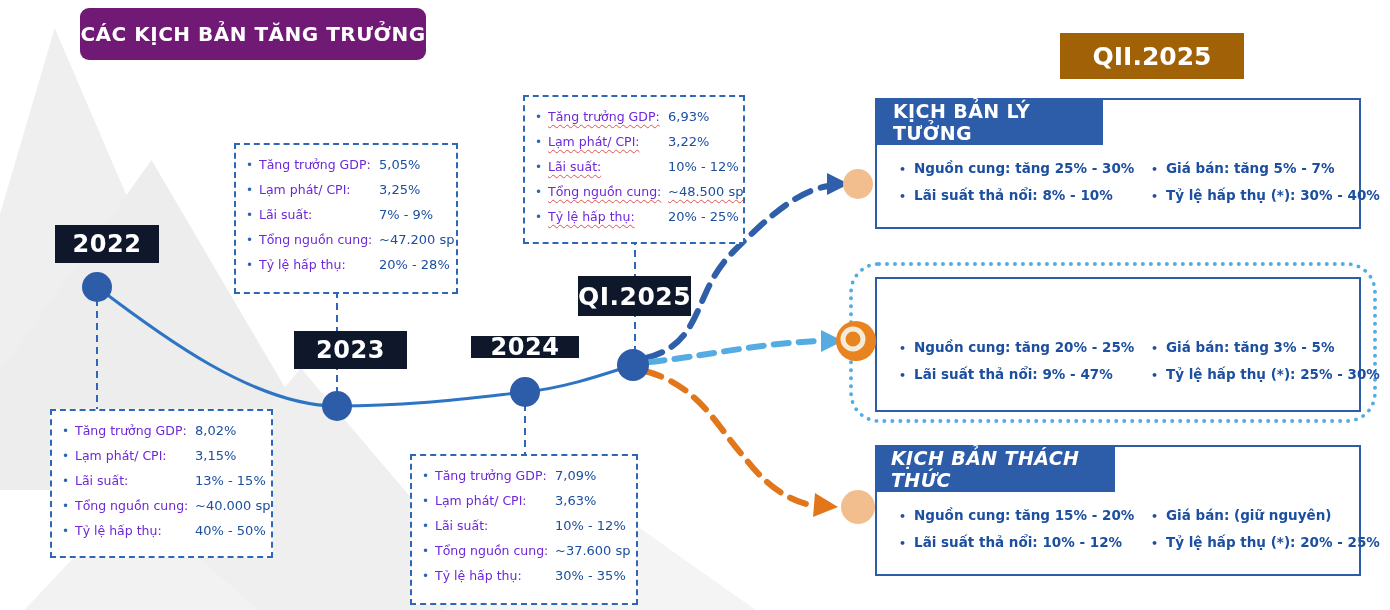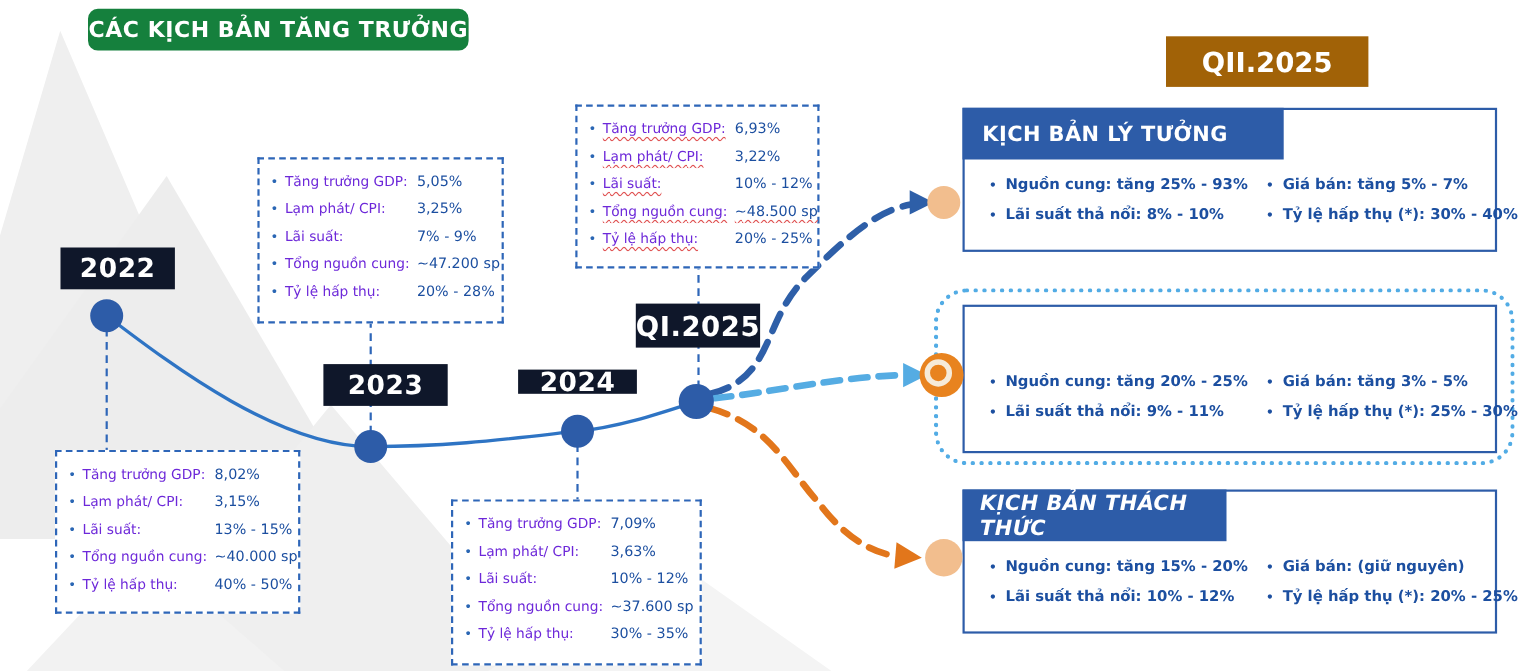--- a/index.html
+++ b/index.html
@@ -12,22 +12,22 @@
   .tri1{left:-60px;top:28px;width:225px;height:390px;background:#efefef;clip-path:polygon(51% 0,100% 66%,0 100%);}
   .tri2{left:-85px;top:160px;width:430px;height:330px;background:#ededed;clip-path:polygon(55% 0,100% 100%,0 100%);}
   .tri3{left:95px;top:368px;width:420px;height:252px;background:#efefef;clip-path:polygon(49% 0,100% 100%,0 100%);}
   .tri4{left:15px;top:498px;width:255px;height:122px;background:#f2f2f2;clip-path:polygon(45% 0,100% 100%,0 100%);}
   .tri5{left:430px;top:500px;width:340px;height:120px;background:#f4f4f4;clip-path:polygon(50% 0,100% 100%,0 100%);}
   
   .lines-svg{position:absolute;left:0;top:0;z-index:1;pointer-events:none;}
   .top-svg{position:absolute;left:0;top:0;z-index:5;pointer-events:none;}
   
   .title-badge{
-    position:absolute;z-index:3;left:80px;top:8px;width:346px;height:38px;
-    background:#15803d;border-radius:9px;color:#ffffff;font-size:20px;font-weight:bold;
+    position:absolute;z-index:3;left:80px;top:8px;width:346px;height:52px;
+    background:#701a75;border-radius:9px;color:#ffffff;font-size:20px;font-weight:bold;
     display:flex;align-items:center;justify-content:center;letter-spacing:.5px;
   }
   
   .year-badge{
     position:absolute;z-index:3;background:#0f172a;color:#ffffff;font-weight:bold;
     display:flex;align-items:center;justify-content:center;font-size:24px;letter-spacing:.5px;
   }
   .y2022{left:55px;top:225px;width:104px;height:38px;}
   .y2023{left:294px;top:331px;width:113px;height:38px;}
   .y2024{left:471px;top:336px;width:108px;height:22px;}
@@ -60,21 +60,21 @@
   }
   
   .card{position:absolute;z-index:3;background:#ffffff;border:2px solid #2D5CA8;box-sizing:border-box;}
   .card1{left:875px;top:98px;width:486px;height:131px;}
   .card2{left:875px;top:277px;width:486px;height:135px;}
   .card3{left:875px;top:445px;width:486px;height:131px;}
   .card-header{
     position:absolute;top:-2px;left:-2px;height:47px;background:#2D5CA8;color:#ffffff;
     display:flex;align-items:center;padding-left:16px;font-size:19px;font-weight:bold;letter-spacing:.4px;box-sizing:border-box;
   }
-  .h1{width:292px;padding-left:18px;} .h2{width:270px;} .h3{width:240px;font-style:italic;}
+  .h1{width:228px;padding-left:18px;} .h2{width:270px;} .h3{width:240px;font-style:italic;}
   .card-body{
     position:absolute;left:22px;top:60px;display:grid;grid-template-columns:252px auto;
     grid-auto-flow:column;grid-template-rows:27px 27px;
   }
   .b-row{display:flex;align-items:baseline;color:#1C4FA0;font-size:13.5px;font-weight:bold;white-space:nowrap;}
   .b-dot{font-size:11px;margin-right:8px;color:#1C4FA0;}
   .highlight-frame{
     position:absolute;z-index:2;left:849px;top:262px;width:528px;height:161px;box-sizing:border-box;
     border:4px dotted #52ACE5;border-radius:30px;background:transparent;
   }
@@ -230,21 +230,21 @@
       </div>
   </div>
 
   <div class="highlight-frame"></div>
 
   <div class="card card1">
     <div class="card-header h1">KỊCH BẢN LÝ TƯỞNG</div>
     <div class="card-body">
       <div class="b-row">
           <span class="b-dot">•</span>
-          <span>Nguồn cung: tăng 25% - 93%</span>
+          <span>Nguồn cung: tăng 25% - 30%</span>
         </div>
       <div class="b-row">
           <span class="b-dot">•</span>
           <span>Lãi suất thả nổi: 8% - 10%</span>
         </div>
       <div class="b-row">
           <span class="b-dot">•</span>
           <span>Giá bán: tăng 5% - 7%</span>
         </div>
       <div class="b-row">
@@ -255,21 +255,21 @@
   </div>
 
   <div class="card card2">
     <div class="card-body">
       <div class="b-row">
           <span class="b-dot">•</span>
           <span>Nguồn cung: tăng 20% - 25%</span>
         </div>
       <div class="b-row">
           <span class="b-dot">•</span>
-          <span>Lãi suất thả nổi: 9% - 11%</span>
+          <span>Lãi suất thả nổi: 9% - 47%</span>
         </div>
       <div class="b-row">
           <span class="b-dot">•</span>
           <span>Giá bán: tăng 3% - 5%</span>
         </div>
       <div class="b-row">
           <span class="b-dot">•</span>
           <span>Tỷ lệ hấp thụ (*): 25% - 30%</span>
         </div>
     </div>

